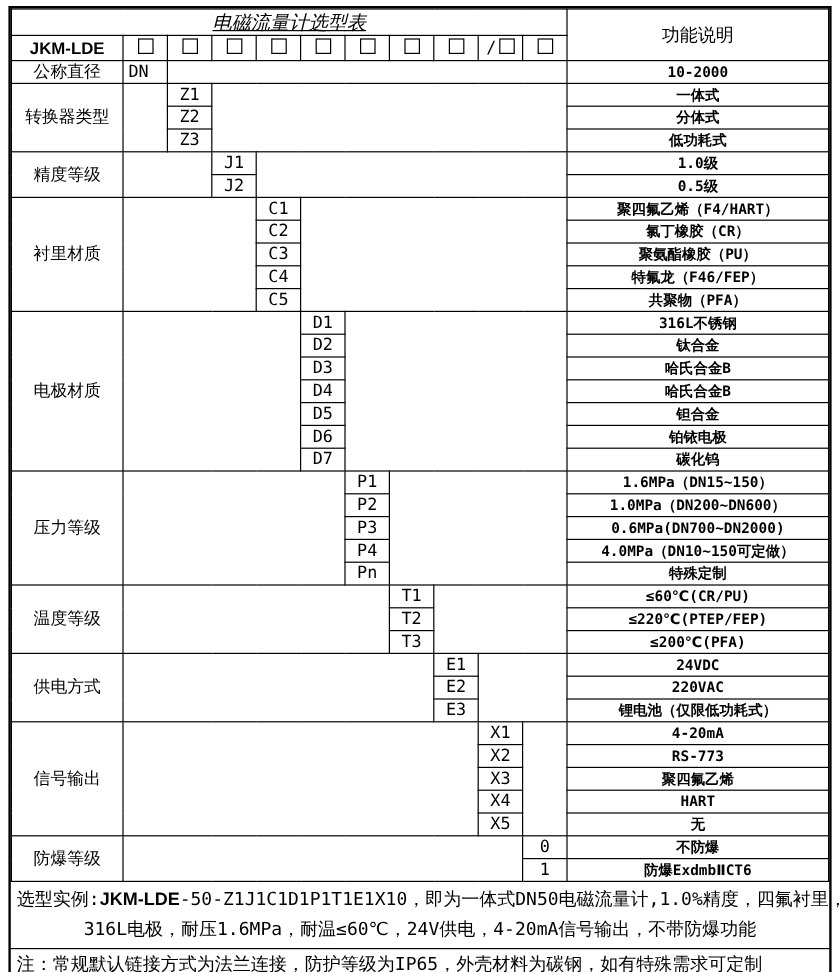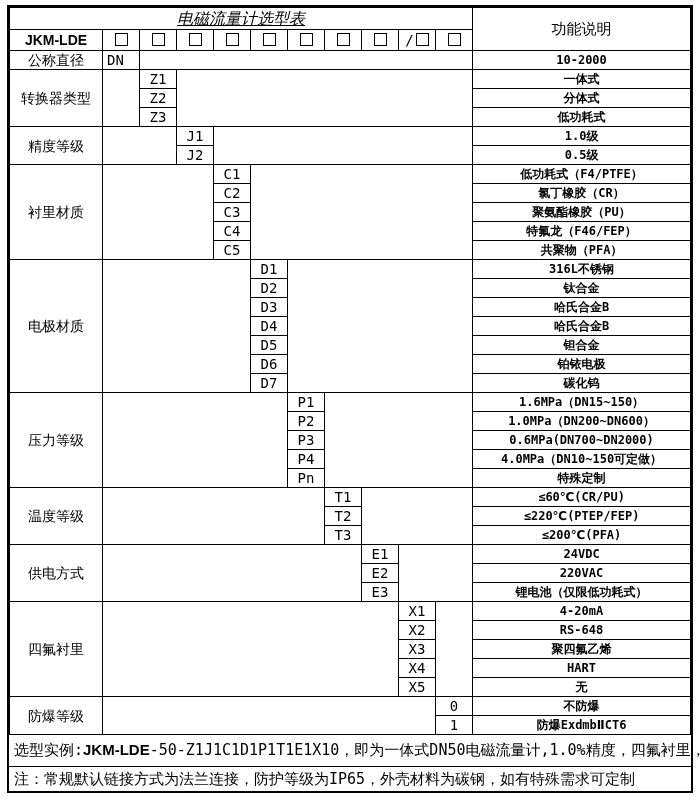--- a/index.html
+++ b/index.html
@@ -98,21 +98,21 @@
   <tr>
           <td class="code">J2</td>
           <td class="desc">0.5级</td>
         </tr>
 
   <tr>
     <td class="lab" rowspan="5">衬里材质</td>
     <td class="emp" rowspan="5" colspan="3"></td>
     <td class="code">C1</td>
     <td class="emp" rowspan="5" colspan="6"></td>
-    <td class="desc">低功耗式（F4/PTFE）</td>
+    <td class="desc">聚四氟乙烯（F4/HART）</td>
   </tr>
   <tr>
           <td class="code">C2</td>
           <td class="desc">氯丁橡胶（CR）</td>
         </tr>
   <tr>
           <td class="code">C3</td>
           <td class="desc">聚氨酯橡胶（PU）</td>
         </tr>
   <tr>
@@ -206,29 +206,29 @@
   <tr>
           <td class="code">E2</td>
           <td class="desc">220VAC</td>
         </tr>
   <tr>
           <td class="code">E3</td>
           <td class="desc">锂电池（仅限低功耗式）</td>
         </tr>
 
   <tr>
-    <td class="lab" rowspan="5">四氟衬里</td>
+    <td class="lab" rowspan="5">信号输出</td>
     <td class="emp" rowspan="5" colspan="8"></td>
     <td class="code">X1</td>
     <td class="emp" rowspan="5"></td>
     <td class="desc">4-20mA</td>
   </tr>
   <tr>
           <td class="code">X2</td>
-          <td class="desc">RS-648</td>
+          <td class="desc">RS-773</td>
         </tr>
   <tr>
           <td class="code">X3</td>
           <td class="desc">聚四氟乙烯</td>
         </tr>
   <tr>
           <td class="code">X4</td>
           <td class="desc">HART</td>
         </tr>
   <tr>
@@ -244,15 +244,16 @@
   </tr>
   <tr>
           <td class="code">1</td>
           <td class="desc">防爆ExdmbⅡCT6</td>
         </tr>
 </tbody>
     </table>
 
 <div class="footer-example">
   <div class="ex1"><span>选型实例:</span><span class="model-inline">JKM-LDE</span><span>-50-Z1J1C1D1P1T1E1X10，即为一体式DN50电磁流量计,1.0%精度，四氟衬里，</span></div>
+  <div class="ex2">316L电极，耐压1.6MPa，耐温≤60℃，24V供电，4-20mA信号输出，不带防爆功能</div>
 </div>
 <div class="footer-note">注：常规默认链接方式为法兰连接，防护等级为IP65，外壳材料为碳钢，如有特殊需求可定制</div>
 </div>
 
 </body></html>

